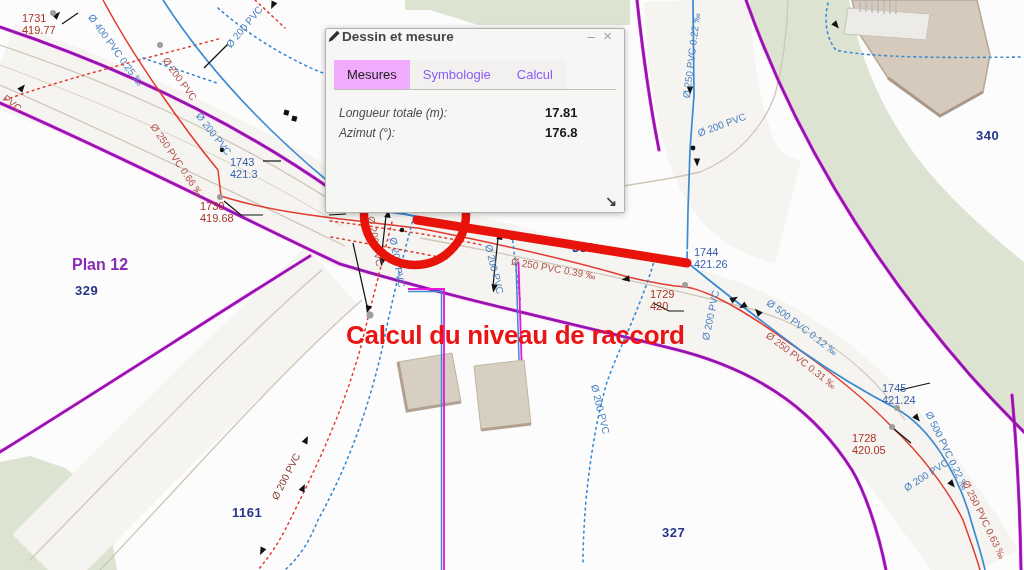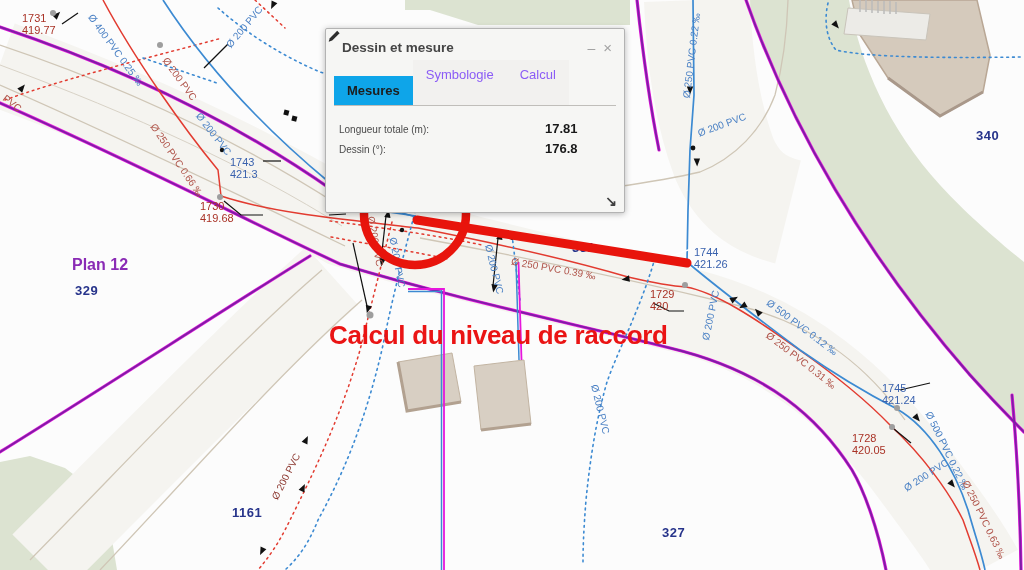--- a/index.html
+++ b/index.html
@@ -13,35 +13,35 @@
   .ml-nred{fill:#a93226;font-size:11px;}
   .ml-nblue{fill:#3a62ae;font-size:11px;}
   .ml-pblue{fill:#4a80c4;font-size:10px;text-anchor:middle;}
   .ml-pred{fill:#b0544a;font-size:10px;text-anchor:middle;}
   .ml-predd{fill:#8d3a32;font-size:10px;text-anchor:middle;}
 
   
   .dlg{position:absolute;left:325px;top:28px;width:298px;height:183px;z-index:10;
        background:#f6f6f4;border:1px solid #b3b3b3;border-radius:2px;
        box-shadow:0 1px 6px rgba(0,0,0,.28);}
-  .dlg-title{display:flex;align-items:flex-end;height:26px;padding:0 8px 0 9px;}
+  .dlg-title{display:flex;align-items:flex-start;height:26px;padding:0 8px 0 9px;}
   .dlg-title .ttl{font-size:13.5px;font-weight:bold;color:#454545;margin-left:7px;flex:1;}
   .winbtn{color:#a3a3a3;font-size:14px;line-height:14px;padding:0 4px;cursor:default;}
   .winbtn.close{font-size:15px;}
   .tabstrip{display:flex;margin:5px 8px 0 8px;border-bottom:1px solid #c0beba;}
   .tab{padding:7px 13px 7px;font-size:13px;color:#8b5cf6;background:#f2f1ef;}
-  .tab.active{background:#0ea5e9;color:#1d1d1d;font-weight:bold;margin-top:16px;}
+  .tab.active{background:#f0abfc;color:#1d1d1d;font-weight:normal;}
   .fields{padding:15px 10px 0 13px;}
   .frow{display:flex;margin-bottom:5px;align-items:baseline;}
-  .flabel{color:#4a4a4a;font-size:10px;min-width:206px;}
+  .flabel{font-style:italic;color:#4a4a4a;font-size:12px;min-width:206px;}
   .fval{font-weight:bold;color:#191919;font-size:13px;}
   .resize{position:absolute;right:7px;bottom:3px;color:#3f3f3f;font-size:14px;font-weight:bold;}
 
   
-  .annot-text{position:absolute;left:329px;top:320px;z-index:5;color:#ea1414;
+  .annot-text{position:absolute;left:346px;top:320px;z-index:5;color:#ea1414;
               font-size:26px;font-weight:bold;letter-spacing:-.3px;white-space:nowrap;text-align:center;}
 </style>
 </head>
 <body>
 
 <div class="stage">
 
 <svg width="1024" height="570" viewBox="0 0 1024 570">
 
   <g>
@@ -253,21 +253,21 @@
     <div class="tab active">Mesures</div>
     <div class="tab">Symbologie</div>
     <div class="tab">Calcul</div>
   </div>
   <div class="fields">
     <div class="frow">
       <span class="flabel">Longueur totale (m):</span>
       <span class="fval">17.81</span>
     </div>
     <div class="frow">
-      <span class="flabel">Dessin (°):</span>
+      <span class="flabel">Azimut (°):</span>
       <span class="fval">176.8</span>
     </div>
   </div>
   <div class="resize">↘</div>
 </div>
 
 <div class="annot-text">Calcul du niveau de raccord</div>
 
 </div>
 

